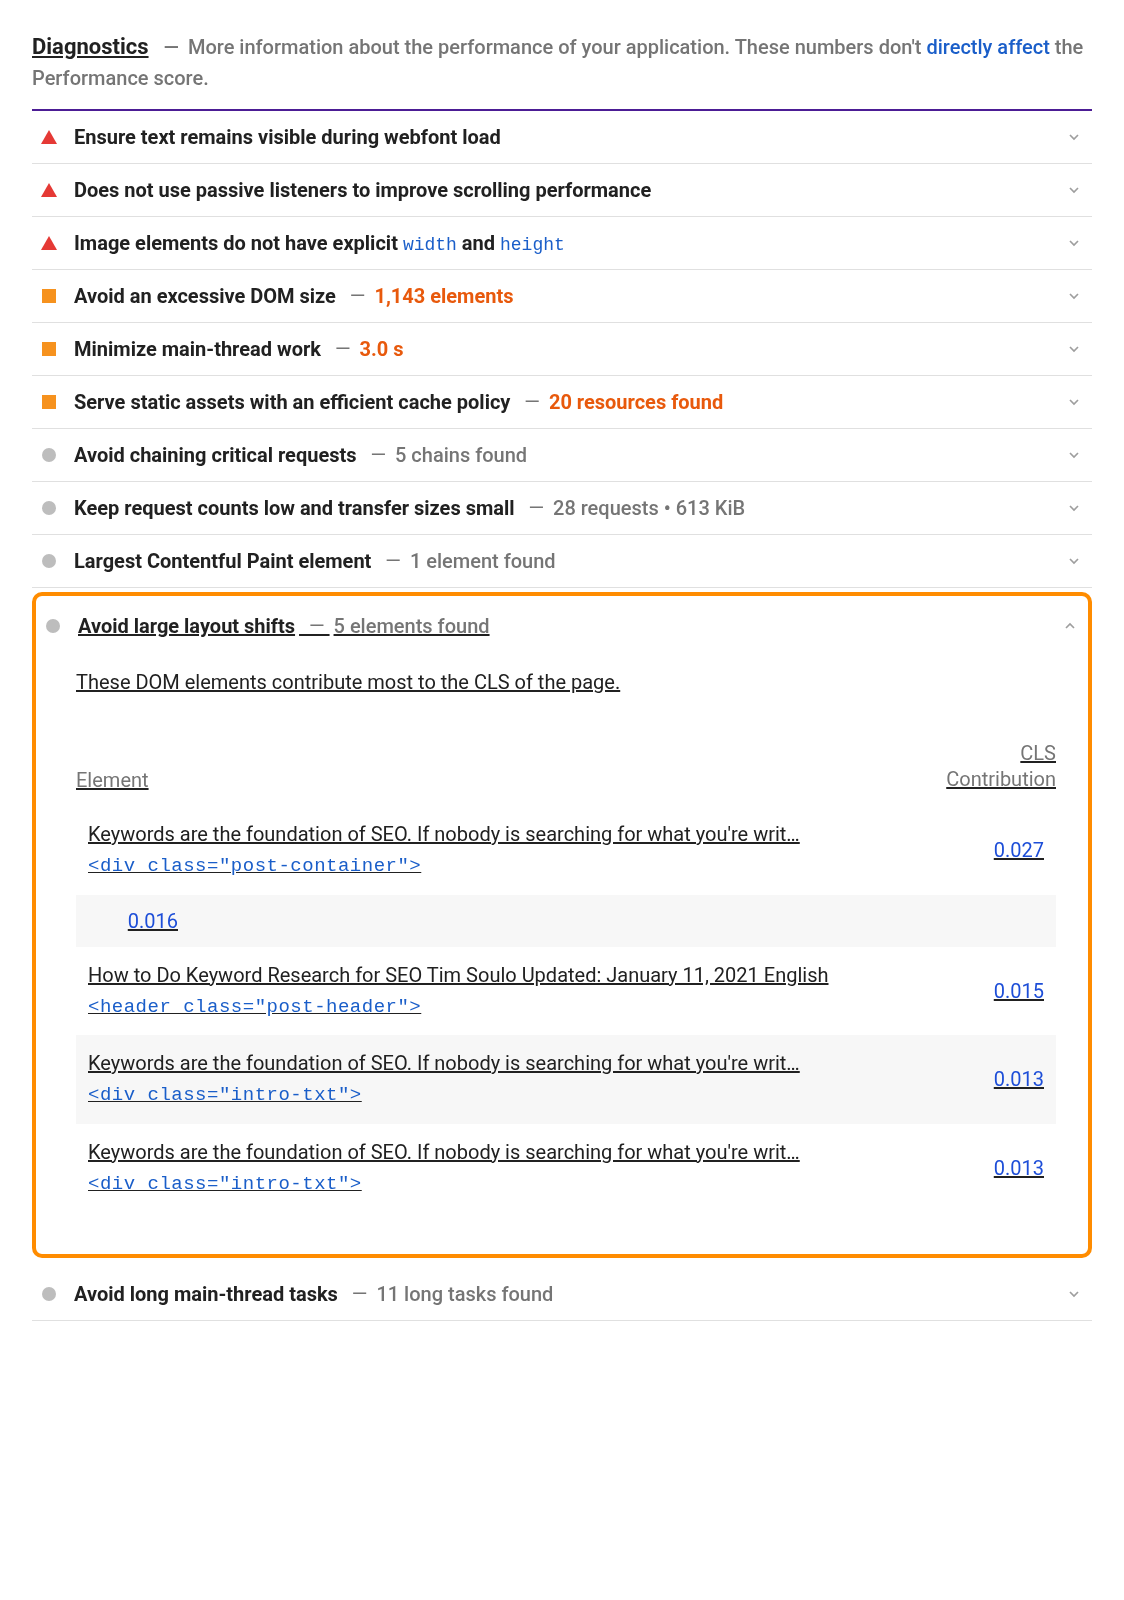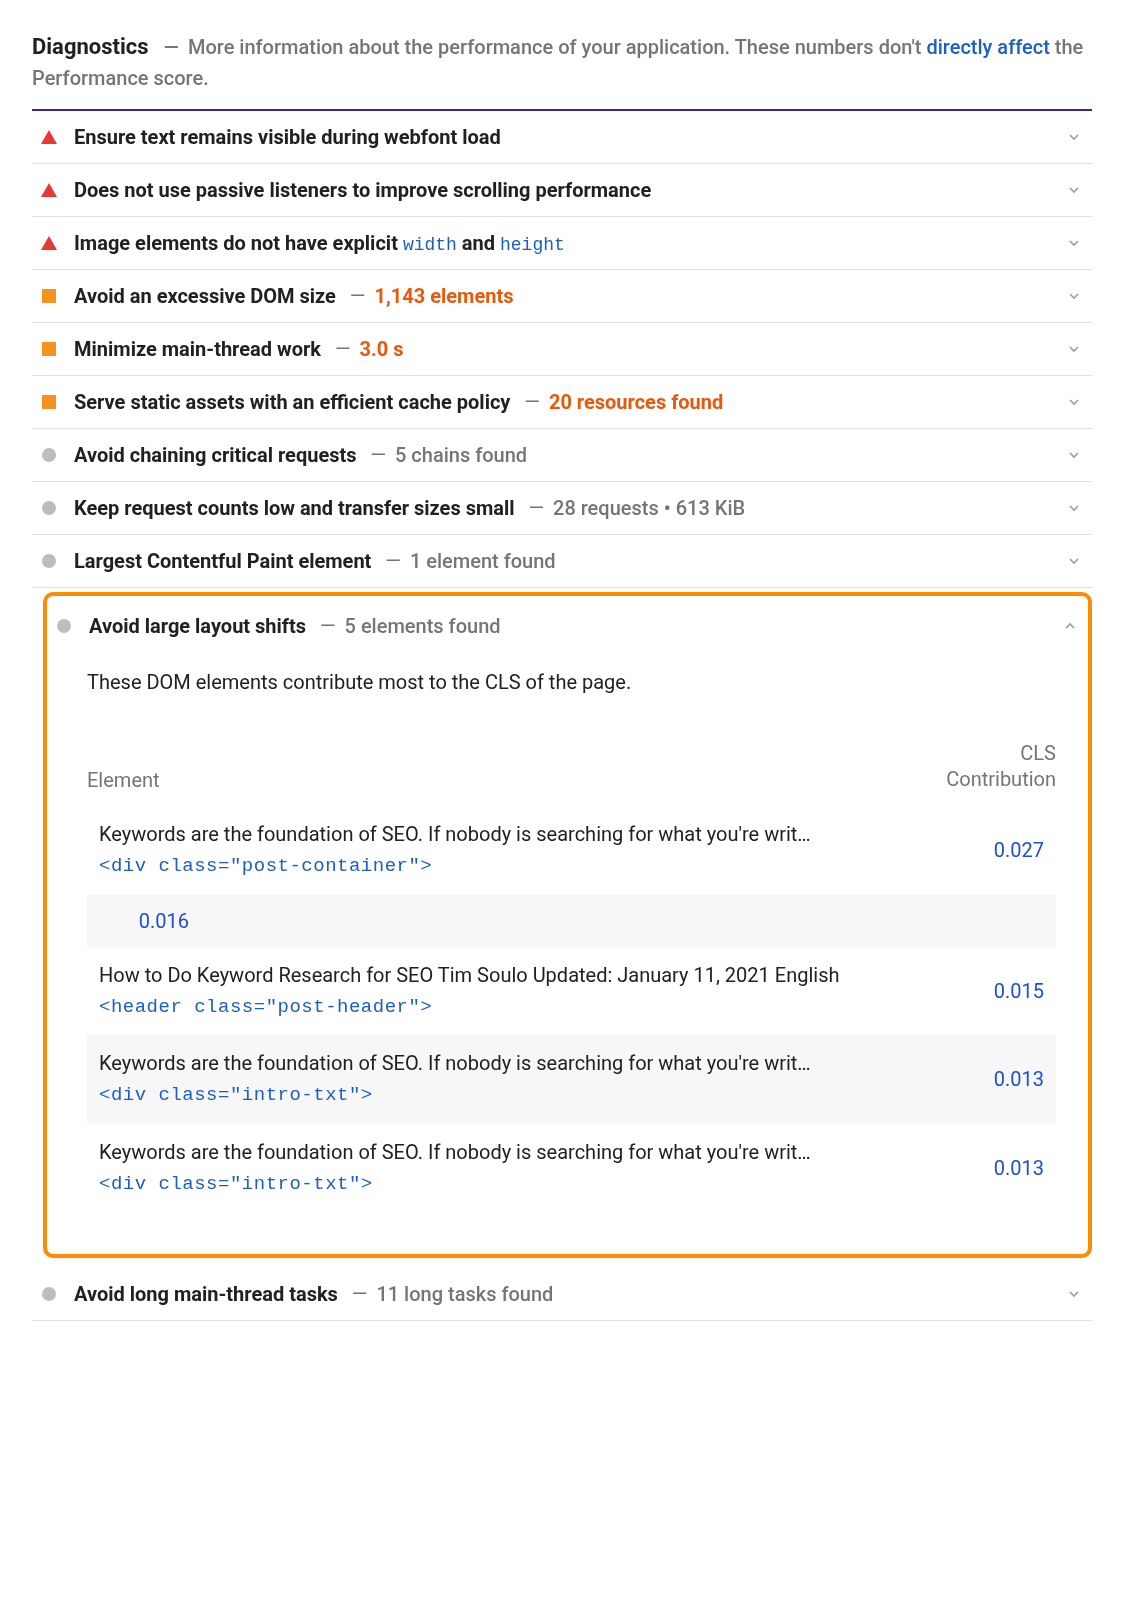--- a/index.html
+++ b/index.html
@@ -17,20 +17,21 @@
   }
   .section-header {
     padding: 6px 0 16px 0;
     line-height: 1.5;
   }
   .section-title {
     font-weight: 700;
     font-size: 22px;
     color: #212121;
     padding-right: 6px;
+    text-decoration: underline;
   }
   .dash-sep {
     color: #757575;
     padding: 0 4px;
   }
   .header-desc {
     color: #757575;
     font-size: 20px;
     font-weight: 500;
   }
@@ -90,21 +91,22 @@
   .spacer { flex: 1 1 auto; }
   .chevron {
     color: #9e9e9e;
     font-size: 18px;
     padding: 0 4px;
   }
   .chevron svg { display: block; }
   .highlight-box {
     border: 4px solid #ff8c00;
     border-radius: 10px;
-    margin: 4px 0 10px 11px;
+    margin: 4px 0 10px 0;
+    text-decoration: underline;
   }
   .highlight-box .audit-row {
     border-bottom: none;
     padding: 18px 6px 14px 6px;
   }
   .expanded-body {
     padding: 6px 32px 42px 40px;
   }
   .expanded-desc {
     font-size: 20px;

